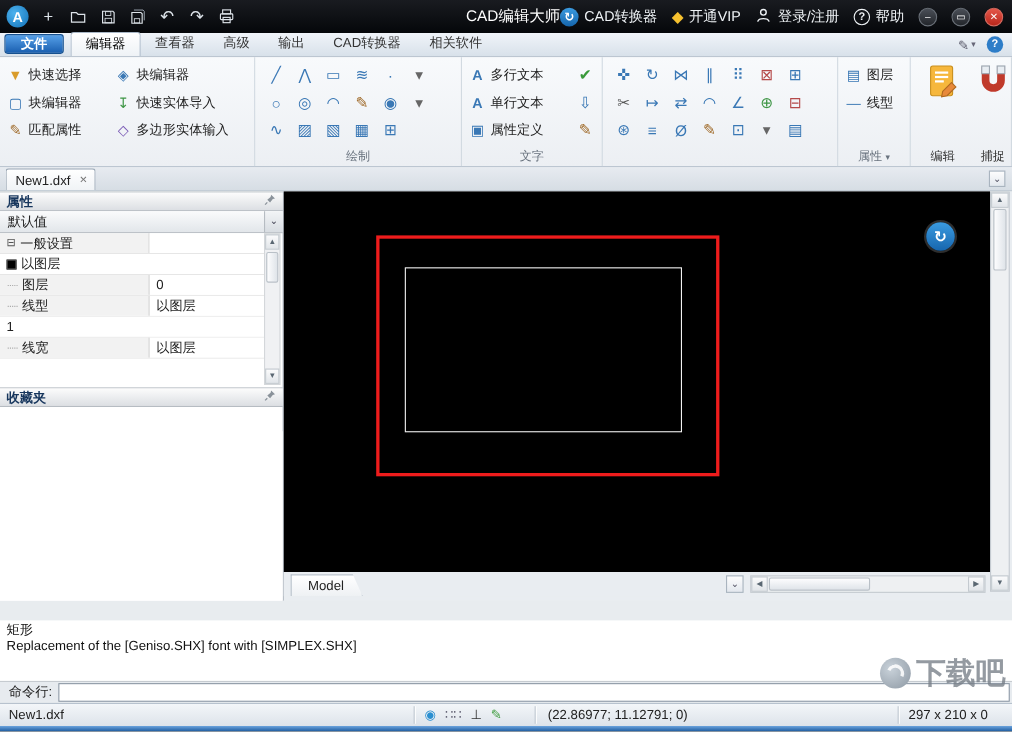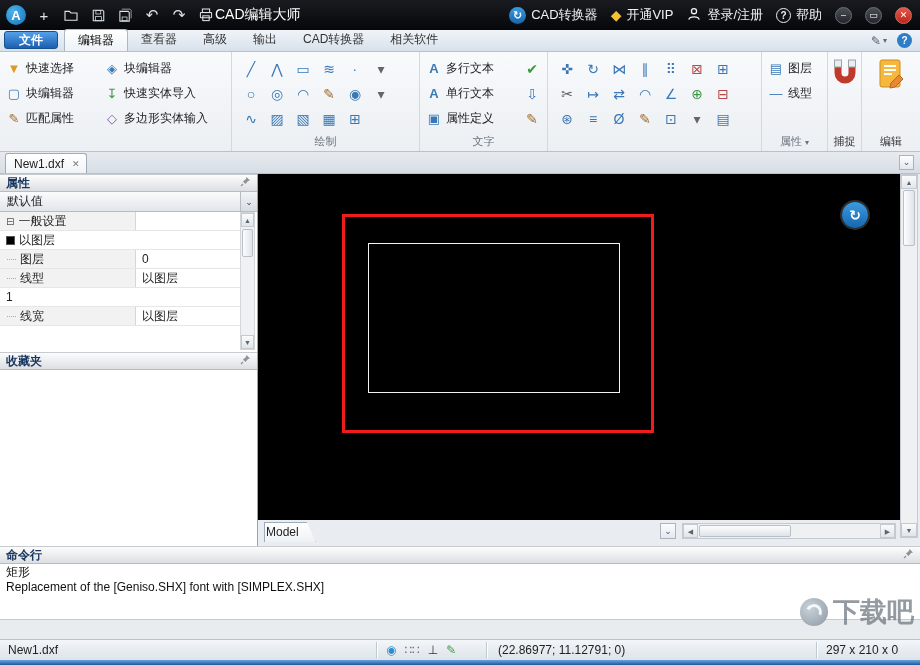--- a/index.html
+++ b/index.html
@@ -6,21 +6,21 @@
 html,body{background:#5a6066;}
 body{font-family:"Liberation Sans","DejaVu Sans",sans-serif;}
 button{background:none;border:0;font:inherit;color:inherit;cursor:pointer;}
 .app{position:relative;width:920px;height:665px;background:#e8ecef;overflow:hidden;font-size:12px;color:#222;}
 
 
 .titlebar{position:absolute;top:0;left:0;width:920px;height:30px;background:linear-gradient(#191b20,#05070a);display:flex;align-items:center;color:#e8ecef;}
 .tb-left{display:flex;align-items:center;gap:9px;padding-left:6px;}
 .app-logo{width:20px;height:20px;border-radius:50%;background:radial-gradient(circle at 35% 35%,#4db2ee,#1272b8);color:#fff;font-weight:bold;display:flex;align-items:center;justify-content:center;font-size:13px;}
 .tbic{width:18px;height:18px;display:flex;align-items:center;justify-content:center;color:#dde3e9;font-size:15px;}
-.tb-title{flex:1;text-align:left;font-size:14px;color:#fff;}
+.tb-title{flex:1;text-align:right;font-size:14px;color:#fff;}
 .tb-right{display:flex;align-items:center;gap:13px;padding-right:8px;}
 .tblink{display:flex;align-items:center;gap:5px;color:#eef2f5;font-size:13px;}
 .conv-ic{width:17px;height:17px;border-radius:50%;background:linear-gradient(#3b9be0,#1565ac);color:#fff;display:flex;align-items:center;justify-content:center;font-weight:bold;font-size:11px;}
 .vip-ic{color:#f6c12f;font-size:14px;}
 .help-ic{width:15px;height:15px;border-radius:50%;border:1px solid #eef2f5;display:flex;align-items:center;justify-content:center;font-size:10px;font-weight:bold;}
 .winbtn{width:17px;height:17px;border-radius:50%;background:linear-gradient(#4a4f57,#23262b);border:1px solid #6a7078;color:#fff;font-size:9px;line-height:14px;text-align:center;}
 .winbtn.close{background:linear-gradient(#e4574a,#b9271c);border-color:#d86a5f;}
 
 
 .menurow{position:absolute;top:30px;left:0;width:920px;height:22px;background:linear-gradient(#f0f4f9,#d8e1ea);border-bottom:1px solid #b7c2ce;display:flex;align-items:flex-end;}
@@ -91,21 +91,21 @@
 
 
 .canvaszone{position:absolute;top:174px;left:258px;width:662px;height:372px;background:#e9edf1;}
 .canvas{position:absolute;top:0;left:0;width:642px;height:346px;background:#000;overflow:hidden;cursor:crosshair;}
 .red-rect{position:absolute;left:84px;top:40px;width:312px;height:219px;border:3px solid #ee1c1c;}
 .white-rect{position:absolute;left:110px;top:69px;width:252px;height:150px;border:1px solid #f2f2f2;}
 .canvas-logo{position:absolute;left:584px;top:28px;width:26px;height:26px;border-radius:50%;background:linear-gradient(#3b9be0,#1766ae);color:#fff;display:flex;align-items:center;justify-content:center;font-size:14px;font-weight:bold;box-shadow:0 0 0 2px rgba(255,255,255,.18);}
 .vscroll{position:absolute;left:642px;top:0;width:18px;height:364px;background:#eef0f2;border:1px solid #c4cad0;display:flex;flex-direction:column;align-items:center;}
 .vthumb{width:12px;flex:0 0 56px;margin-top:1px;background:linear-gradient(90deg,#fdfdfe,#dfe4e9);border:1px solid #b9c0c7;border-radius:2px;cursor:pointer;}
 .modelstrip{position:absolute;left:0;top:346px;width:642px;height:22px;background:#e9edf1;}
-.model-tab{position:absolute;left:6px;top:2px;height:20px;background:linear-gradient(#fff,#eef1f4);border:1px solid #9fabb8;border-bottom:0;padding:0 16px 0 1px;line-height:18px;font-size:12px;clip-path:polygon(0 0,calc(100% - 9px) 0,100% 100%,0 100%);cursor:pointer;}
+.model-tab{position:absolute;left:6px;top:2px;height:20px;background:linear-gradient(#fff,#eef1f4);border:1px solid #9fabb8;border-bottom:0;padding:0 16px 0 15px;line-height:18px;font-size:12px;clip-path:polygon(0 0,calc(100% - 9px) 0,100% 100%,0 100%);cursor:pointer;}
 .strip-btn{position:absolute;left:402px;top:3px;width:16px;height:16px;border:1px solid #a9b4bf;background:linear-gradient(#fdfdfd,#e3e8ee);font-size:9px;text-align:center;line-height:14px;color:#556;cursor:pointer;}
 .hscroll{position:absolute;left:424px;top:3px;width:214px;height:16px;background:#eef0f2;border:1px solid #c4cad0;display:flex;align-items:center;}
 .hscroll .sbtn{width:15px;flex:0 0 15px;height:14px;line-height:13px;}
 .hscroll .sb-right{margin-left:auto;}
 .hthumb{width:92px;height:12px;margin-left:1px;background:linear-gradient(#fdfdfe,#dfe4e9);border:1px solid #b9c0c7;border-radius:2px;cursor:pointer;}
 
 
 .cmdhead{position:absolute;top:546px;left:0;width:920px;}
 .cmdhistory{position:absolute;top:564px;left:0;width:920px;height:56px;background:#fff;border-bottom:1px solid #c6cbd0;padding:1px 6px;font-size:12px;color:#111;}
 .cline{line-height:15px;white-space:pre;}
@@ -336,38 +336,38 @@
             <span class="ric" style="color: rgb(58, 120, 181);">▤</span>
             <span>图层</span>
           </div>
           <div class="rbtn">
             <span class="ric" style="color: rgb(58, 120, 181);">―</span>
             <span>线型</span>
           </div>
         </div>
       <div class="rlabel"><span>属性</span> <span class="caret">▾</span></div>
     </div>
-    <button class="rgroup bigbtn">
-      <span><svg width="28" height="34" viewBox="0 0 28 34">
-            <path d="M7 4v12a7 7 0 0 0 14 0V4" fill="none" stroke="#c03a2b" stroke-width="7"></path>
-            <rect x="3.5" y="3" width="7" height="7" fill="#e8edf2" stroke="#9aa4ae"></rect>
-            <rect x="17.5" y="3" width="7" height="7" fill="#e8edf2" stroke="#9aa4ae"></rect>
-          </svg></span>
-      <span class="biglabel">捕捉</span>
-    </button>
     <button class="rgroup bigbtn wide">
       <span><svg width="30" height="34" viewBox="0 0 30 34">
             <rect x="4" y="3" width="20" height="27" rx="2" fill="#f6b73c" stroke="#c98f1e"></rect>
             <rect x="8" y="8" width="12" height="2" fill="#fff"></rect>
             <rect x="8" y="12" width="12" height="2" fill="#fff"></rect>
             <rect x="8" y="16" width="8" height="2" fill="#fff"></rect>
             <path d="M15 26l8-8 4 4-8 8-5 1z" fill="#e8893a" stroke="#b06a20"></path>
           </svg></span>
       <span class="biglabel">编辑</span>
     </button>
+    <button class="rgroup bigbtn">
+      <span><svg width="28" height="34" viewBox="0 0 28 34">
+            <path d="M7 4v12a7 7 0 0 0 14 0V4" fill="none" stroke="#c03a2b" stroke-width="7"></path>
+            <rect x="3.5" y="3" width="7" height="7" fill="#e8edf2" stroke="#9aa4ae"></rect>
+            <rect x="17.5" y="3" width="7" height="7" fill="#e8edf2" stroke="#9aa4ae"></rect>
+          </svg></span>
+      <span class="biglabel">捕捉</span>
+    </button>
   </section>
 
   <div class="docbar">
     <div class="doctab">
       <span>New1.dxf</span>
       <span class="tabclose">✕</span>
     </div>
     <span class="docbar-chevron">⌄</span>
   </div>
 
@@ -451,31 +451,28 @@
       <span class="model-tab">Model</span>
       <span class="strip-btn">⌄</span>
       <div class="hscroll">
         <span class="sbtn">◀</span>
         <span class="hthumb"></span>
         <span class="sbtn sb-right">▶</span>
       </div>
     </div>
   </div>
 
-  <div class="panelhead cmdhead">
-    <span>命令行</span>
-    <span><svg width="11" height="11" viewBox="0 0 11 11">
-          <path d="M6.5 1L10 4.5l-2 .5L5.5 8 3 5.5 6 3z" fill="#8a929a"></path>
-          <path d="M3 8l-2 2" stroke="#8a929a" stroke-width="1.2" fill="none"></path>
-        </svg></span>
-  </div>
   <div class="cmdhistory" id="cmd-history">
       <div class="cline">矩形</div>
       <div class="cline">Replacement of the [Geniso.SHX] font with [SIMPLEX.SHX]</div>
     </div>
+  <div class="cmdinput">
+    <label class="cmdlabel">命令行:</label>
+    <input class="cmdfield" value="" style="">
+  </div>
 
   <footer class="statusbar">
     <span class="sb-file">New1.dxf</span>
     <div class="sb-sep" style="left:376px"></div>
     <div id="status-toggles">
         <span class="stog" style="color: rgb(42, 143, 208);">◉</span>
         <span class="stog" style="color: rgb(102, 102, 119);">∷∷</span>
         <span class="stog" style="color: rgb(51, 51, 51);">⊥</span>
         <span class="stog" style="color: rgb(58, 154, 58);">✎</span>
       </div>

